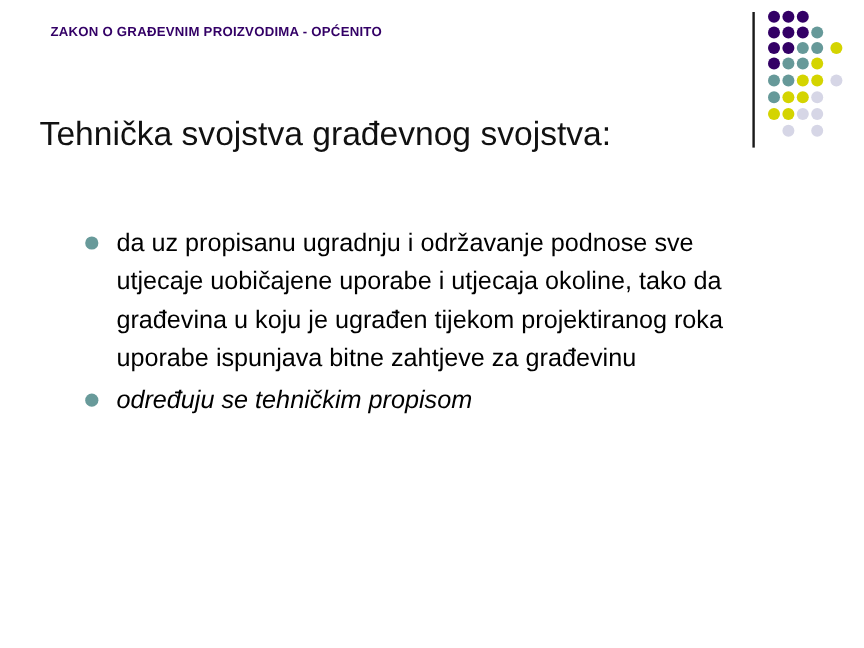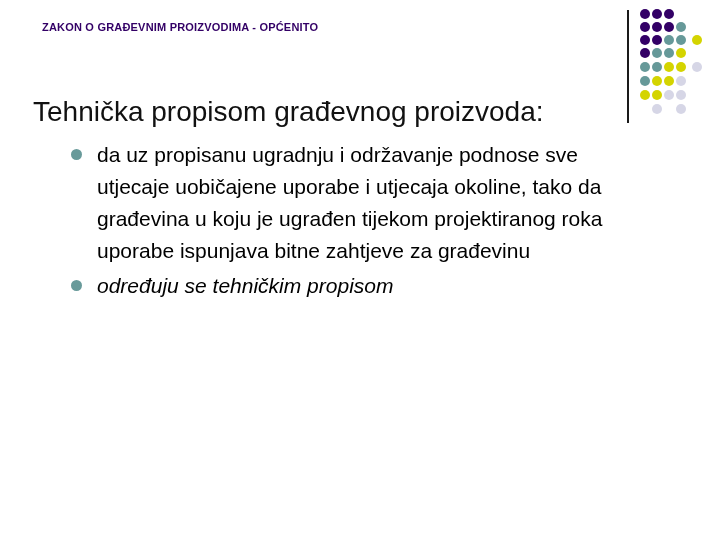--- a/index.html
+++ b/index.html
@@ -65,20 +65,21 @@
     margin: 0;
     padding: 0;
     list-style: none;
   }
   .bullets li {
     position: relative;
     padding-left: 29px;
     font-size: 21px;
     line-height: 32px;
     color: var(--body-color, #000000);
+    margin-top: 48px;
   }
   .bullets li + li {
     margin-top: 3px;
     font-style: italic;
   }
   .bullet-dot {
     position: absolute;
     left: 3px;
     top: 10px;
     width: 11px;
@@ -138,21 +139,21 @@
       <div class="pdot" style="left: 24px; top: 67px; background: rgb(212, 212, 0);"></div>
       <div class="pdot" style="left: 36px; top: 67px; background: rgb(214, 214, 230);"></div>
       <div class="pdot" style="left: 0px; top: 81px; background: rgb(212, 212, 0);"></div>
       <div class="pdot" style="left: 12px; top: 81px; background: rgb(212, 212, 0);"></div>
       <div class="pdot" style="left: 24px; top: 81px; background: rgb(214, 214, 230);"></div>
       <div class="pdot" style="left: 36px; top: 81px; background: rgb(214, 214, 230);"></div>
       <div class="pdot" style="left: 12px; top: 95px; background: rgb(214, 214, 230);"></div>
       <div class="pdot" style="left: 36px; top: 95px; background: rgb(214, 214, 230);"></div>
     </div>
 
-  <h1 class="title">Tehnička propisom građevnog proizvoda:</h1>
+  <h1 class="title">Tehnička svojstva građevnog svojstva:</h1>
 
   <ul class="bullets">
     <li>
       <span class="bullet-dot"></span>
       <span>da uz propisanu ugradnju i održavanje podnose sve utjecaje uobičajene uporabe i utjecaja okoline, tako da građevina u koju je ugrađen tijekom projektiranog roka uporabe ispunjava bitne zahtjeve za građevinu</span>
     </li>
     <li>
       <span class="bullet-dot"></span>
       <span>određuju se tehničkim propisom</span>
     </li>

